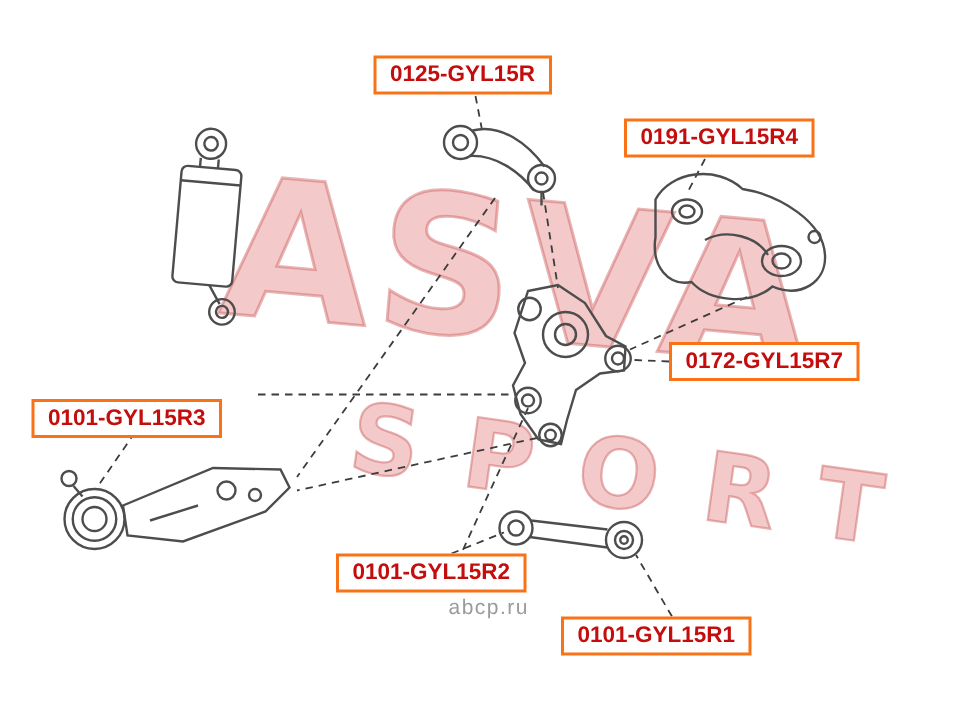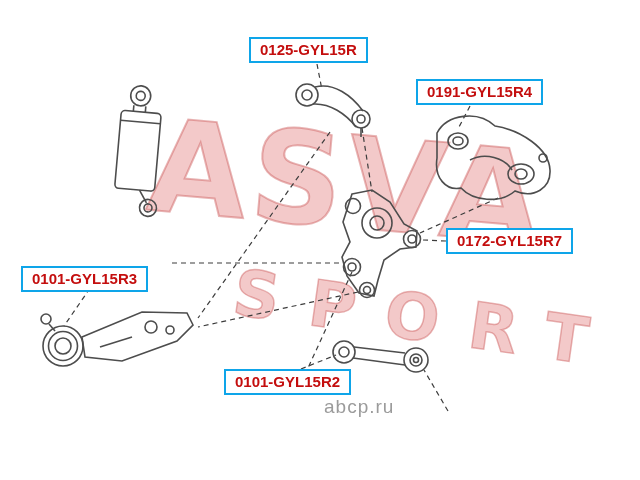--- a/index.html
+++ b/index.html
@@ -37,39 +37,39 @@
   .wm-sport {
     left: 232px;
     top: 282px;
     font-size: 64px;
     letter-spacing: 30px;
     transform: rotate(8deg);
     -webkit-text-stroke: 1.5px rgba(205, 90, 90, 0.45);
   }
   .wm-site {
     position: absolute;
-    left: 324px;
+    left: 299px;
     top: 396px;
-    font-size: 19px;
+    font-size: 14px;
     color: #9b9b9b;
     z-index: 1;
     letter-spacing: 1px;
   }
   
   .drawing {
     position: absolute;
     left: 0;
     top: 0;
     z-index: 2;
   }
   
   .part-label {
     position: absolute;
     z-index: 3;
-    border: 2px solid #0ea5e9;
+    border: 2px solid #f97316;
     background: #ffffff;
     color: #c40e0e;
     font-weight: bold;
     font-size: 15px;
     line-height: 22px;
     height: 22px;
     padding: 0 9px;
     text-align: center;
     white-space: nowrap;
     cursor: pointer;
@@ -182,14 +182,15 @@
   <div class="part-label lbl-0125-r">0125-GYL15R</div>
 
   <div class="part-label lbl-r4">0191-GYL15R4</div>
 
   <div class="part-label lbl-r7">0172-GYL15R7</div>
 
   <div class="part-label lbl-r3">0101-GYL15R3</div>
 
   <div class="part-label lbl-r2">0101-GYL15R2</div>
 
+  <div class="part-label lbl-r1">0101-GYL15R1</div>
 
 </div>
 
 </body></html>

